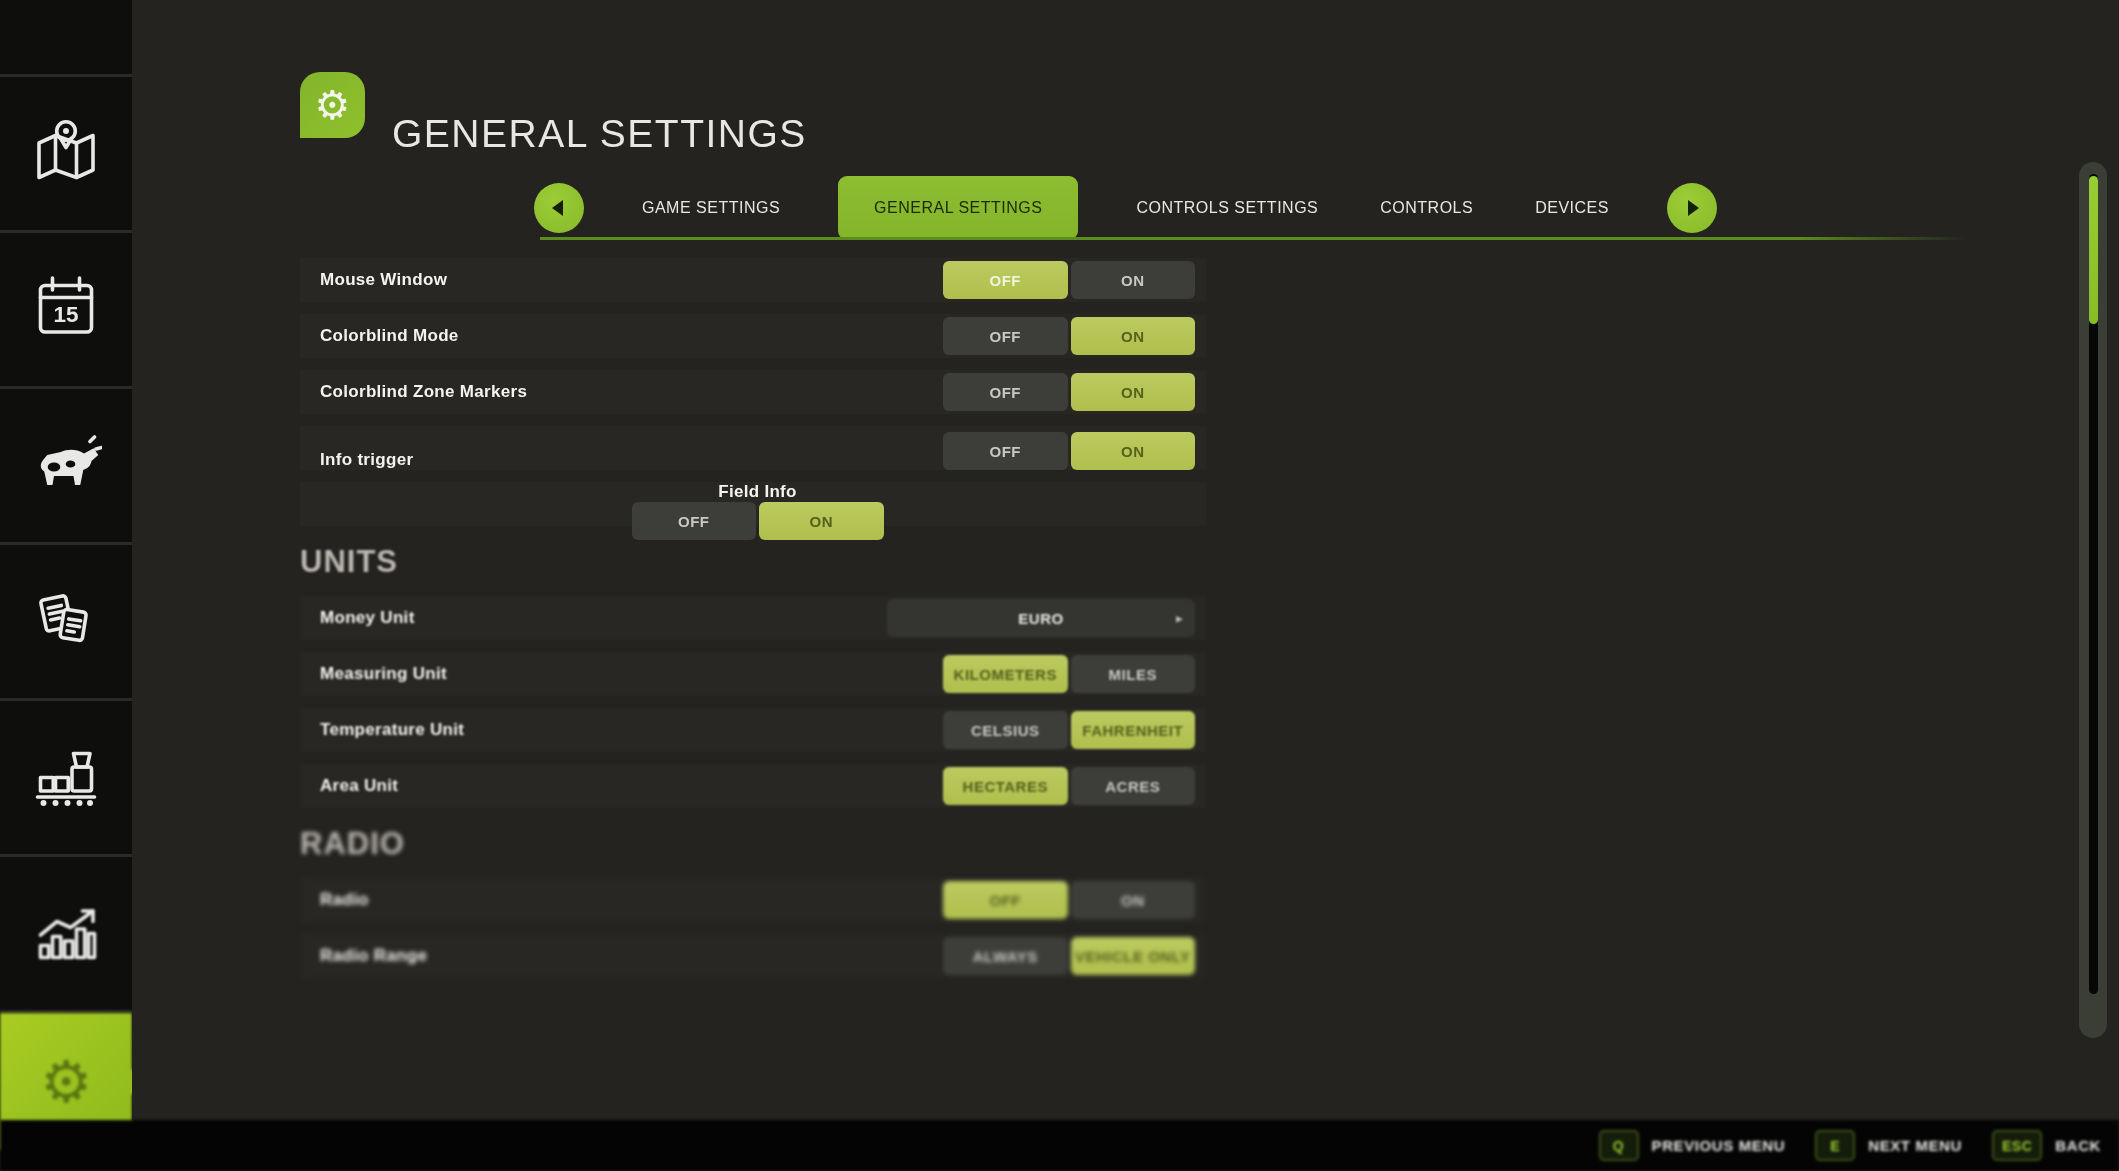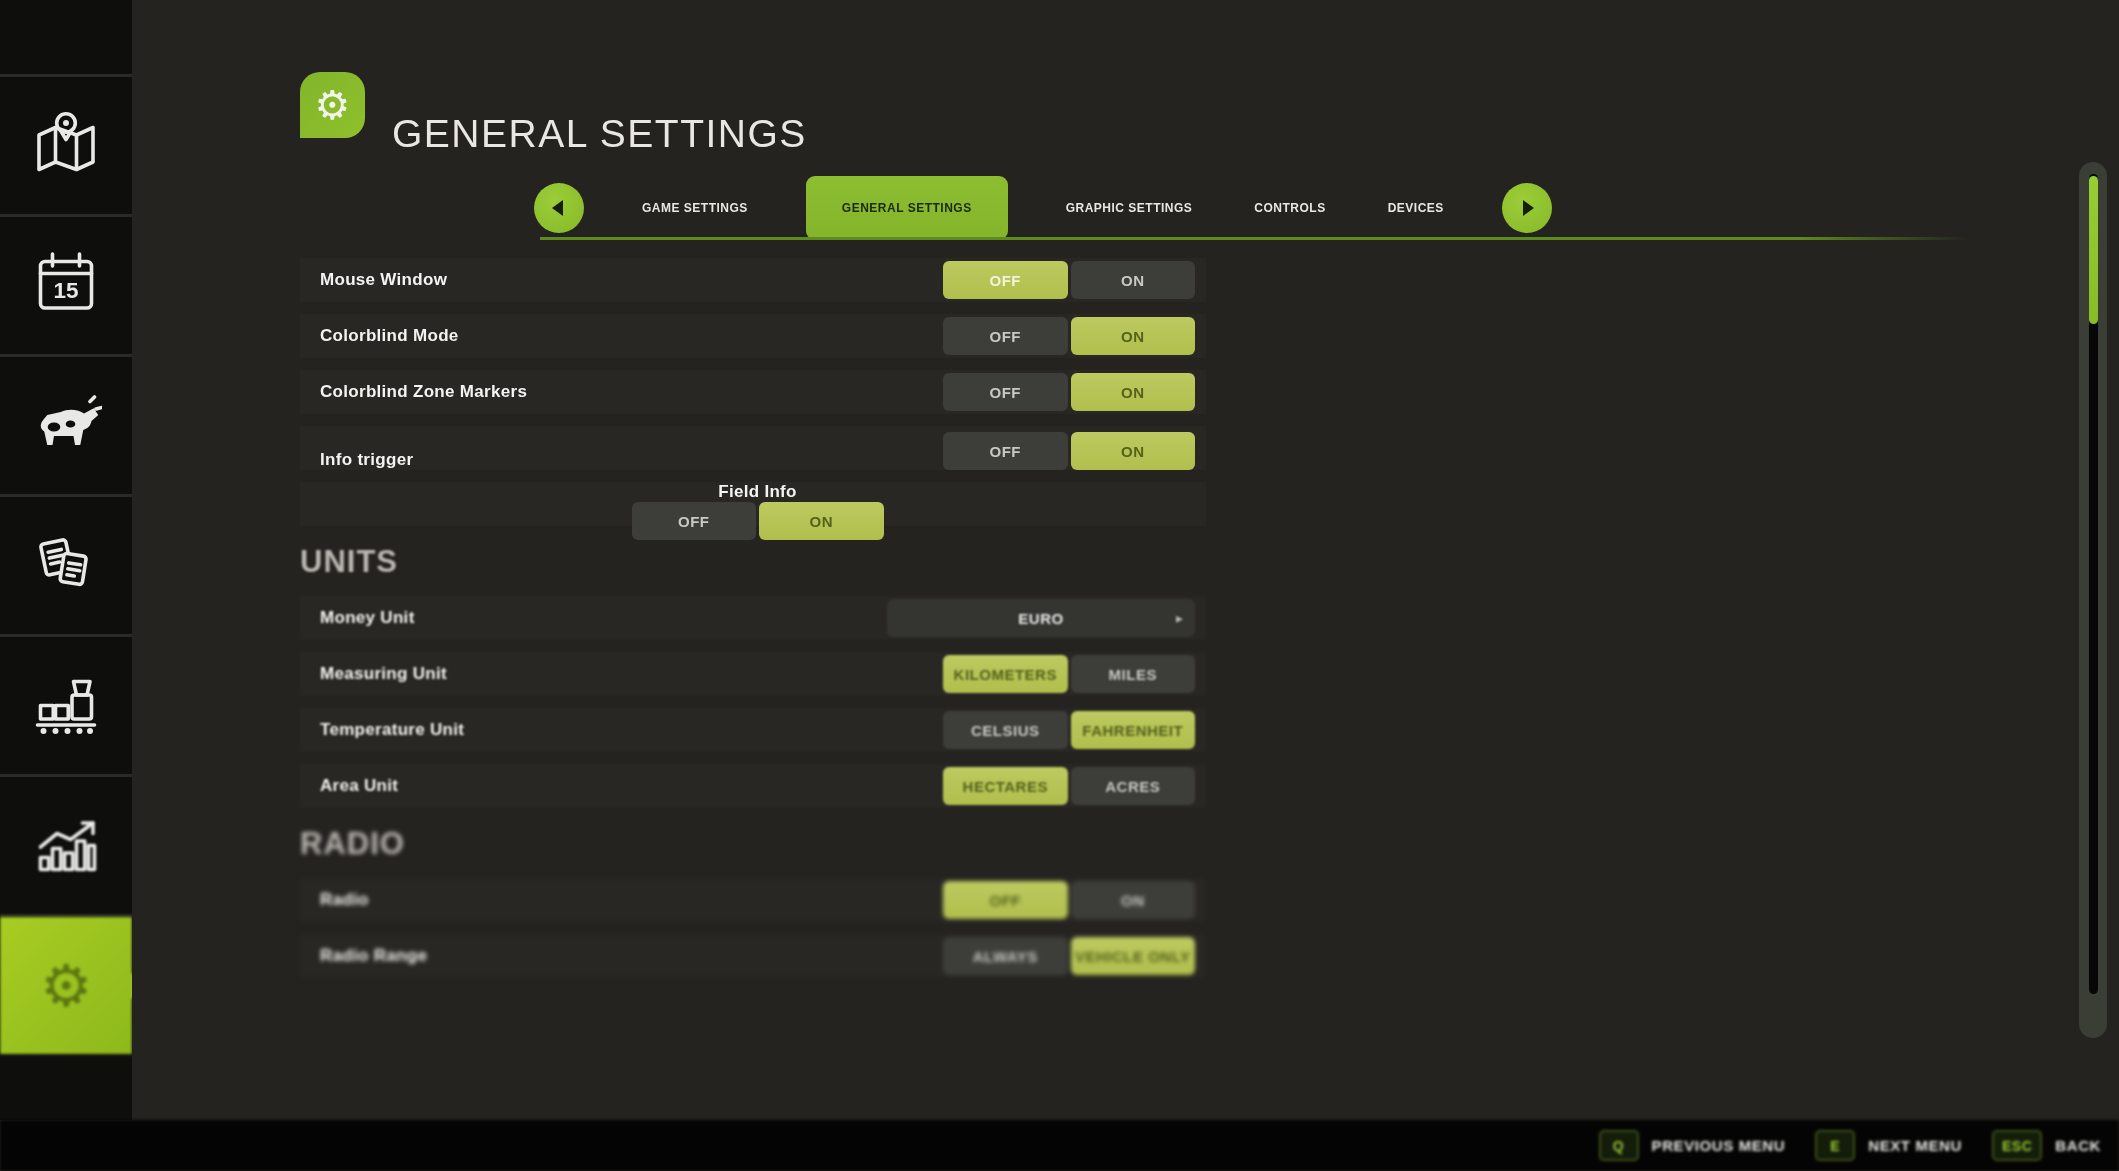--- a/index.html
+++ b/index.html
@@ -3,21 +3,21 @@
 <meta charset="utf-8">
 <style>
   html,body{margin:0;padding:0;background:#101010;}
   *{box-sizing:border-box;}
   .stage{position:relative;width:2119px;height:1171px;overflow:hidden;
          font-family:"Liberation Sans",sans-serif;background:#242320;}
 
   
   .sidebar{position:absolute;left:0;top:0;width:132px;height:1120px;background:#0e0e0d;}
   .sb-top{height:77px;border-bottom:3px solid #2a2a28;}
-  .sb-item{position:relative;height:140px;border-bottom:3px solid #2a2a28;
+  .sb-item{position:relative;height:156px;border-bottom:3px solid #2a2a28;
            display:flex;align-items:center;justify-content:center;color:#e8e8e6;text-align:right;}
   .sb-item svg{width:72px;height:72px;}
   .sb-item.active{background:linear-gradient(135deg,#a8cc22,#8db91c);border-bottom:none;height:137px;}
   .sb-item.active .gear-glyph{color:rgba(15,25,0,.45);}
   .sb-item .gear-glyph{font-family:"DejaVu Sans",sans-serif;font-size:58px;line-height:1;}
   .notch{position:absolute;right:-16px;top:50%;margin-top:-14px;width:0;height:0;
          border-top:14px solid transparent;border-bottom:14px solid transparent;border-left:17px solid #97bf1e;}
   .notch-dot{position:absolute;right:-24px;top:50%;margin-top:-4px;width:8px;height:8px;border-radius:50%;background:#8db91c;}
   .sb-blur1{filter:blur(.5px);} .sb-blur2{filter:blur(.9px);} .sb-blur3{filter:blur(1.4px);}
 
@@ -25,21 +25,21 @@
   .main{position:absolute;left:132px;top:0;right:0;height:1120px;background:#242320;overflow:hidden;}
   .hdr-icon{position:absolute;left:168px;top:72px;width:65px;height:66px;
             background:linear-gradient(135deg,#82b52b,#8fc02c);
             border-radius:20px 20px 20px 0;display:flex;align-items:center;justify-content:center;}
   .hdr-icon .gear-glyph{font-family:"DejaVu Sans",sans-serif;font-size:40px;color:#f2f6ea;line-height:1;}
   .page-title{position:absolute;left:260px;top:86px;font-size:39px;font-weight:500;
               color:#e9e7e3;letter-spacing:1.5px;}
 
   
   .tabbar{position:absolute;left:402px;top:176px;height:64px;display:flex;align-items:center;gap:54px;}
-  .tab{font-size:12px;font-weight:bold;color:#e9e7e4;letter-spacing:.5px;white-space:nowrap;padding:0 4px;cursor:pointer;}
+  .tab{font-size:16px;font-weight:normal;color:#e9e7e4;letter-spacing:.5px;white-space:nowrap;padding:0 4px;cursor:pointer;}
   .tab.active{background:linear-gradient(180deg,#8dbd31,#83b42a);color:#1b2a04;
               height:64px;line-height:64px;padding:0 36px;border-radius:9px;}
   .arrow-circle{width:50px;height:50px;border-radius:50%;background:radial-gradient(circle at 40% 35%,#9ccd37,#86b92a);
                 display:flex;align-items:center;justify-content:center;flex:0 0 auto;cursor:pointer;}
   .tri{width:0;height:0;border-top:8px solid transparent;border-bottom:8px solid transparent;}
   .tri.left{border-right:11px solid #15200a;margin-right:3px;}
   .tri.right{border-left:11px solid #15200a;margin-left:3px;}
   .tab-underline{position:absolute;left:408px;top:237px;height:3px;width:1428px;
                  background:linear-gradient(90deg,#5d8c1e 0 88%,rgba(93,140,30,0) 100%);}
 
@@ -168,21 +168,21 @@
       <span class="gear-glyph">⚙</span>
     </div>
     <h1 class="page-title">GENERAL SETTINGS</h1>
 
     <nav class="tabbar">
       <div class="arrow-circle">
         <span class="tri left"></span>
       </div>
       <span class="tab">GAME SETTINGS</span>
         <span class="tab active">GENERAL SETTINGS</span>
-        <span class="tab">GRAPHIC SETTINGS</span>
+        <span class="tab">CONTROLS SETTINGS</span>
         <span class="tab">CONTROLS</span>
         <span class="tab">DEVICES</span>
       <div class="arrow-circle">
         <span class="tri right"></span>
       </div>
     </nav>
     <div class="tab-underline"></div>
 
     <section class="content">
       <div id="general-rows">

